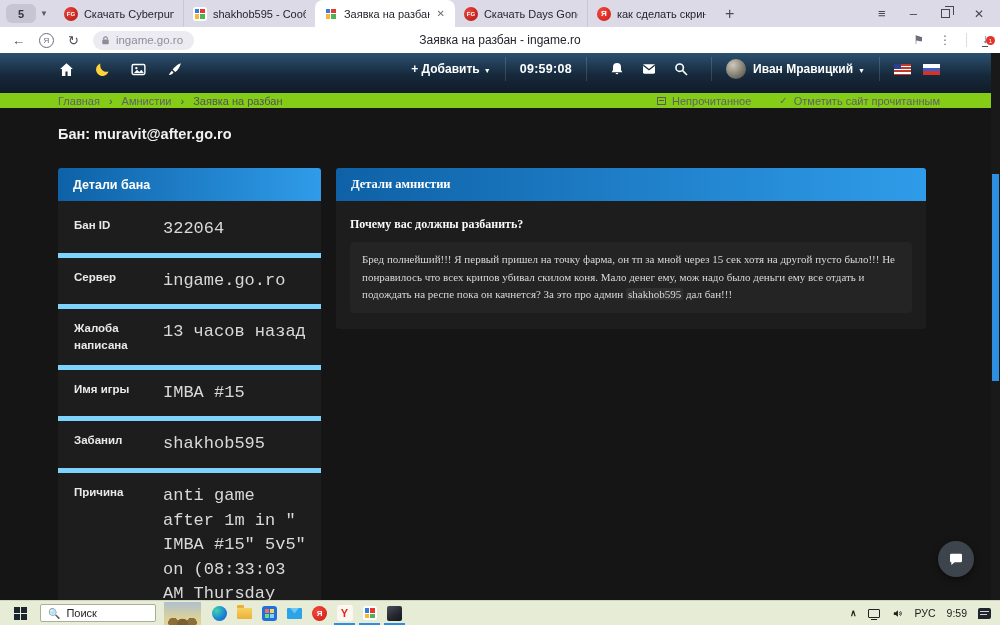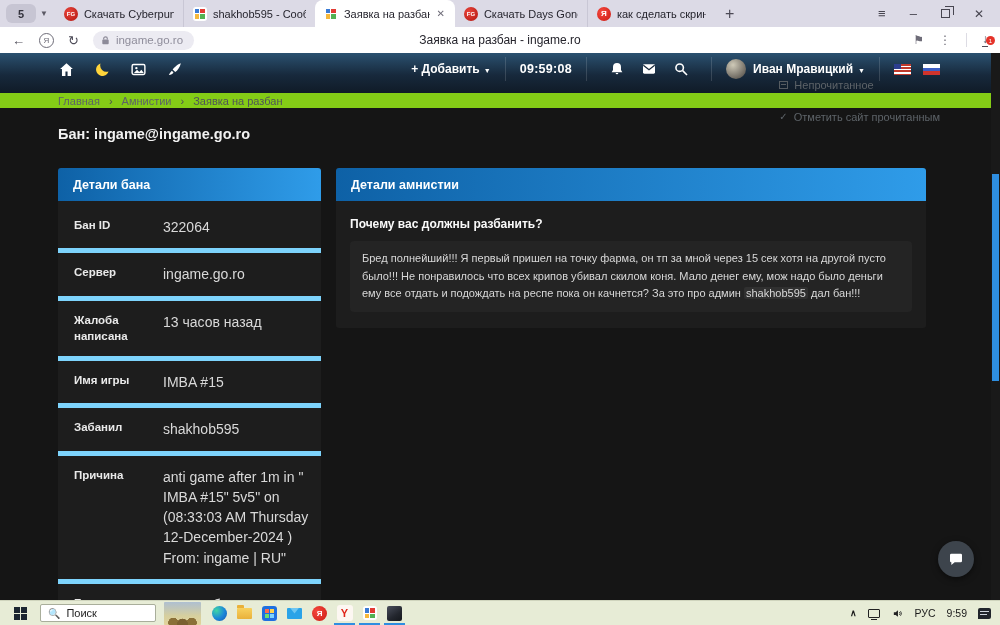--- a/index.html
+++ b/index.html
@@ -78,44 +78,44 @@
   .flag-us { background:repeating-linear-gradient(180deg,#c0392b 0 1.6px,#fff 1.6px 3.2px); position:relative; margin-right:12px; }
   .flag-us::before { content:''; position:absolute; left:0; top:0; width:7px; height:5px; background:#2c3e8f; }
   .flag-ru { background:linear-gradient(180deg,#fff 0 34%, #3d5fc4 34% 67%, #d0342c 67%); }
 
   
   .bc-row { height:15px; display:flex; align-items:center; padding:0 60px 0 58px;
     background:#84cc16; font-size:11px; color:#5d6368; }
   .bc-item { margin-right:9px; }
   .bc-sep { margin-right:9px; color:#4a4f54; }
   .bc-item.last { color:#4f5459; }
-  .bc-right { margin-left:auto; display:flex; align-items:flex-start; gap:20px;flex-direction:column; }
+  .bc-right { margin-left:auto; display:flex; align-items:flex-start; gap:28px; }
   .bc-chip { display:flex; align-items:center; gap:6px; }
   .bc-sq { width:9px; height:8px; border:1px solid #565c61; position:relative; }
   .bc-sq::before { content:''; position:absolute; left:1px; top:2px; right:1px; border-top:1px solid #565c61; }
   .bc-check { font-size:10px; }
 
   
   .content { padding:18px 58px 0; }
   .page-title { font-size:14.5px; font-weight:bold; color:#f1f1f1; }
   .columns { display:flex; gap:15px; margin-top:26px; align-items:flex-start; }
   .card { border-radius:3px; overflow:hidden; }
   .card-header { height:33px; background:linear-gradient(90deg,#0e61a6 0%, #2f9ce9 100%);
     display:flex; align-items:center; padding:0 15px; color:#fff; font-weight:bold; font-size:12.5px; }
   .card-body { background:#1d1d1d; }
 
   .card-ban { width:263px; flex:0 0 auto; }
   .card-ban .card-body { padding-top:5px; padding-bottom:6px; }
   .b-row { display:flex; padding:11px 0; }
   .b-row + .b-row { border-top:5px solid #7dd3fc; }
   .b-label { width:99px; flex:0 0 auto; padding-left:16px; font-size:11.5px; font-weight:bold;
     color:#e9e9e9; line-height:1.45; }
-  .b-value { flex:1; padding:0 10px 0 6px; font-size:14px; color:#d9d9d9; line-height:1.45; overflow-wrap:anywhere; }
-
-  .card-amn { width:590px; flex:0 0 auto; }
+  .b-value { flex:1; padding:0 10px 0 6px; font-size:17px; color:#d9d9d9; line-height:1.45; overflow-wrap:anywhere;font-family:Liberation Mono, monospace; }
+
+  .card-amn { width:590px; flex:0 0 auto;font-family:Liberation Serif, serif; }
   .card-amn .card-body { padding:16px 14px 16px 14px; }
   .amn-q { font-size:12px; font-weight:bold; color:#fafafa; margin-bottom:10px; }
   .amn-box { background:#242424; border-radius:4px; padding:9px 12px; font-size:11px;
     color:#d8d8d8; line-height:1.6; }
   .mention { background:#303030; border-radius:2px; padding:0 2px; }
 
   
   .chat-fab { position:absolute; left:938px; top:541px; width:36px; height:36px; border-radius:50%;
     background:#3d444c; display:flex; align-items:center; justify-content:center; box-shadow:0 2px 6px rgba(0,0,0,.5); }
   .chat-fab svg { width:16px; height:16px; }
@@ -303,21 +303,21 @@
       <span>Непрочитанное</span>
     </span>
     <span class="bc-chip">
       <span class="bc-check">✓</span>
       <span>Отметить сайт прочитанным</span>
     </span>
   </div>
 </div>
 
 <div class="content">
-  <div class="page-title">Бан: ingame@ingame.go.ro</div>
+  <div class="page-title">Бан: muravit@after.go.ro</div>
 
   <div class="columns">
 
     <div class="card card-ban">
       <div class="card-header">Детали бана</div>
       <div class="card-body">
         <div class="b-row">
           <div class="b-label">Бан ID</div>
           <div class="b-value">322064</div>
         </div>

